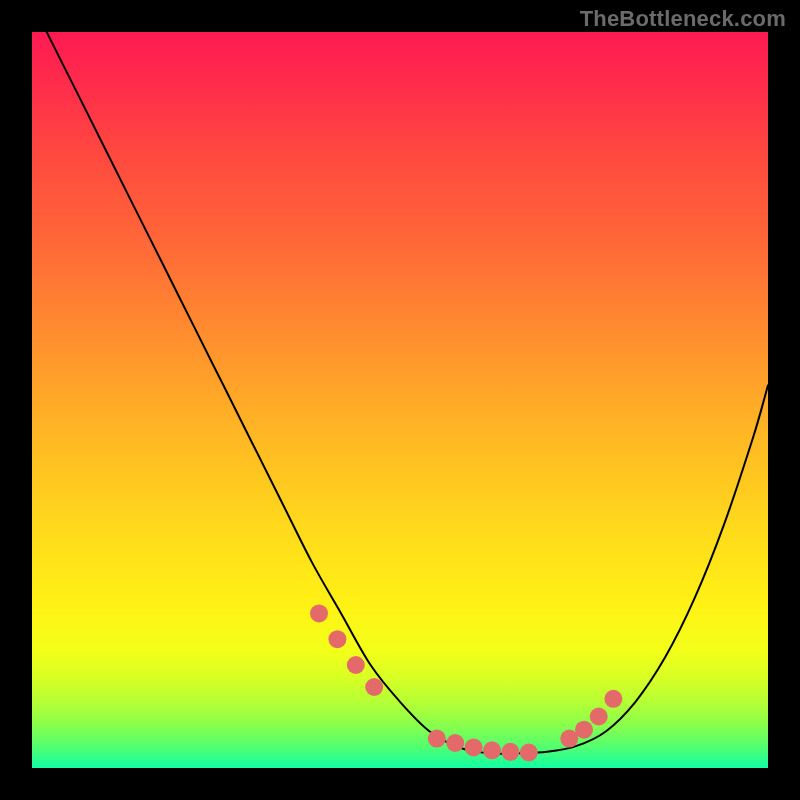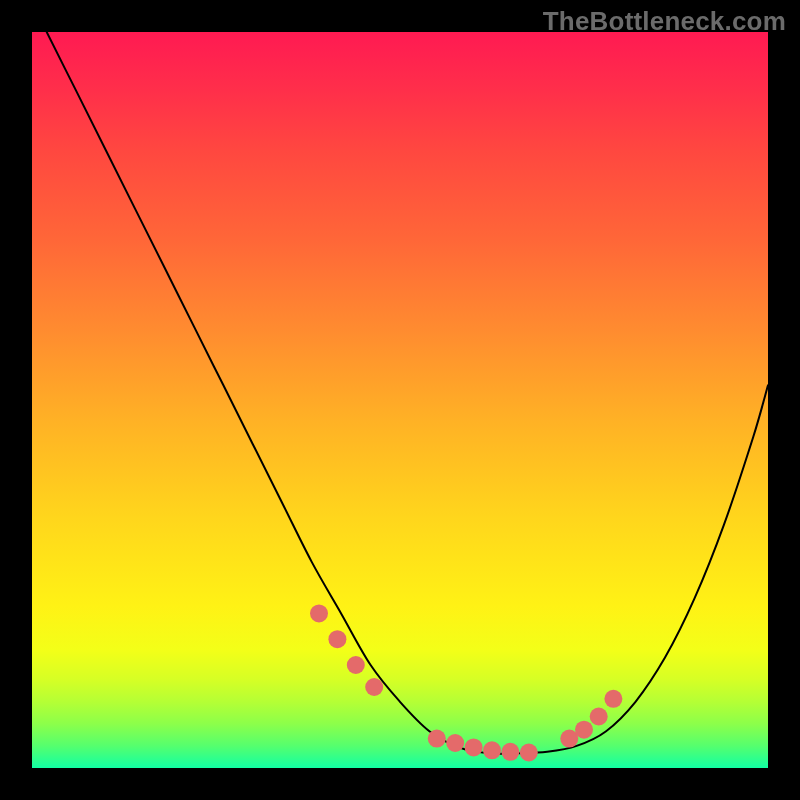--- a/index.html
+++ b/index.html
@@ -44,21 +44,21 @@
       #8cff4a 94%,
       #55ff6e 97%,
       #12ffa3 100%
     );
   }
   .watermark {
     position: absolute;
     top: 6px;
     right: 14px;
     color: #6b6b6b;
-    font-size: 26px;
+    font-size: 22px;
     font-weight: 600;
     letter-spacing: 0.2px;
     user-select: none;
   }
   svg.curve {
     position: absolute;
     inset: 0;
     width: 100%;
     height: 100%;
   }

